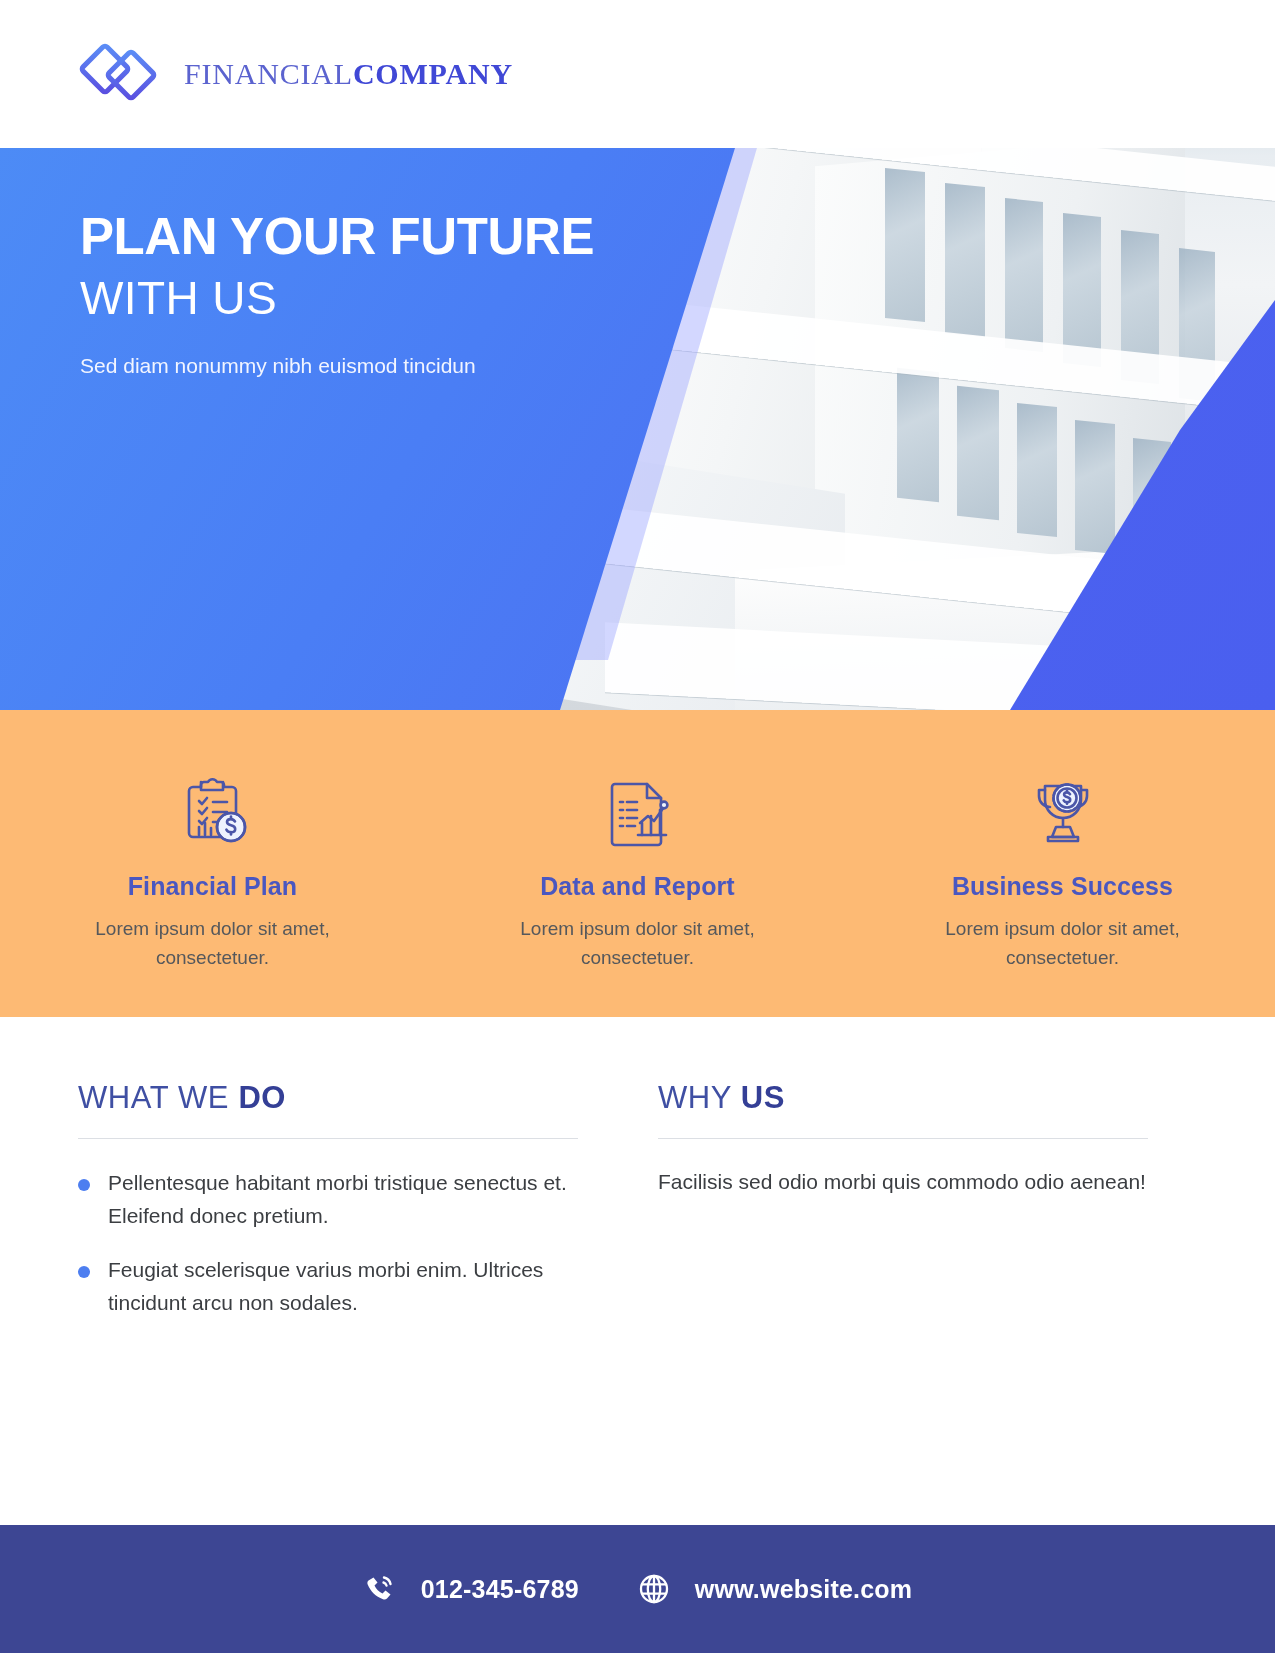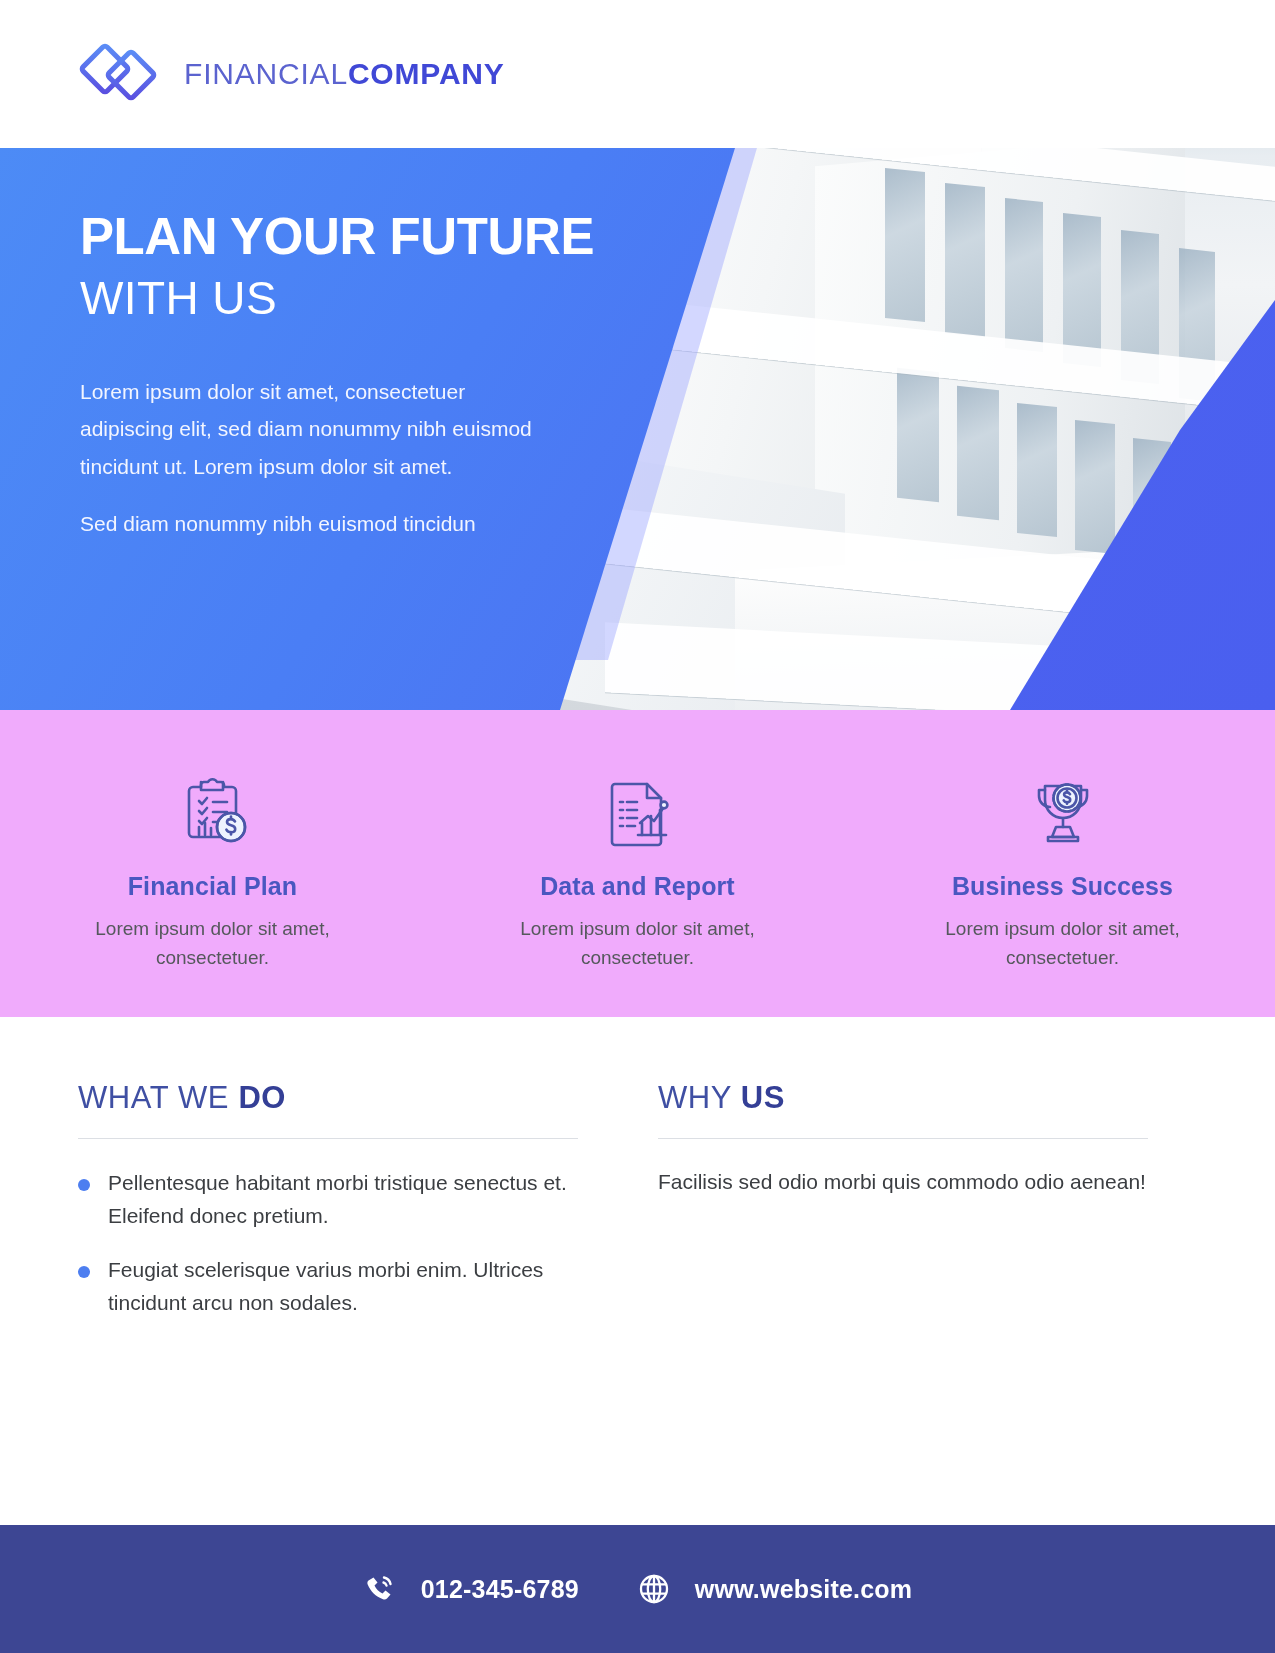--- a/index.html
+++ b/index.html
@@ -47,20 +47,21 @@
     display: flex;
     align-items: center;
     gap: 22px;
   }
   .logo-mark { width: 84px; height: 72px; display: block; }
   .brand {
     font-size: 30px;
     letter-spacing: 0.8px;
     color: #4a55d4;
     white-space: nowrap;
+    font-family: Liberation Serif, serif;
   }
   .brand .thin { font-weight: 400; color: #5b63cf; }
   .brand .bold { font-weight: 700; color: #4048d6; }
 
   
   .hero {
     position: absolute;
     top: 0; left: 0;
     width: 1275px;
     height: 710px;
@@ -155,21 +156,21 @@
     max-width: 470px;
   }
   .hero-para.second { margin-top: 20px; max-width: 440px; }
 
   
   .features {
     position: absolute;
     top: 710px; left: 0;
     width: 1275px;
     height: 307px;
-    background: #f0abfc;
+    background: #fdba74;
     display: flex;
     z-index: 4;
   }
   .feature {
     flex: 1;
     display: flex;
     flex-direction: column;
     align-items: center;
     padding-top: 60px;
   }
@@ -307,21 +308,20 @@
       <div class="slab" style="top:640px;left:120px;width:680px;height:70px;transform:skewY(3deg);"></div>
     </div>
 
     <div class="hero-right-edge"></div>
     <div class="hero-accent"></div>
     <div class="hero-blue"></div>
 
     <div class="hero-content">
       <div class="hero-title-1">PLAN YOUR FUTURE</div>
       <div class="hero-title-2">WITH US</div>
-      <div class="hero-para">Lorem ipsum dolor sit amet, consectetuer adipiscing elit, sed diam nonummy nibh euismod tincidunt ut. Lorem ipsum dolor sit amet.</div>
       <div class="hero-para second">Sed diam nonummy nibh euismod tincidun</div>
     </div>
   </div>
 
   <div class="header-clip"></div>
   <div class="header">
     <div class="logo-wrap">
       <svg class="logo-mark" viewBox="0 0 84 72">
         <defs>
           <linearGradient id="lg" x1="0" y1="0" x2="1" y2="1">

